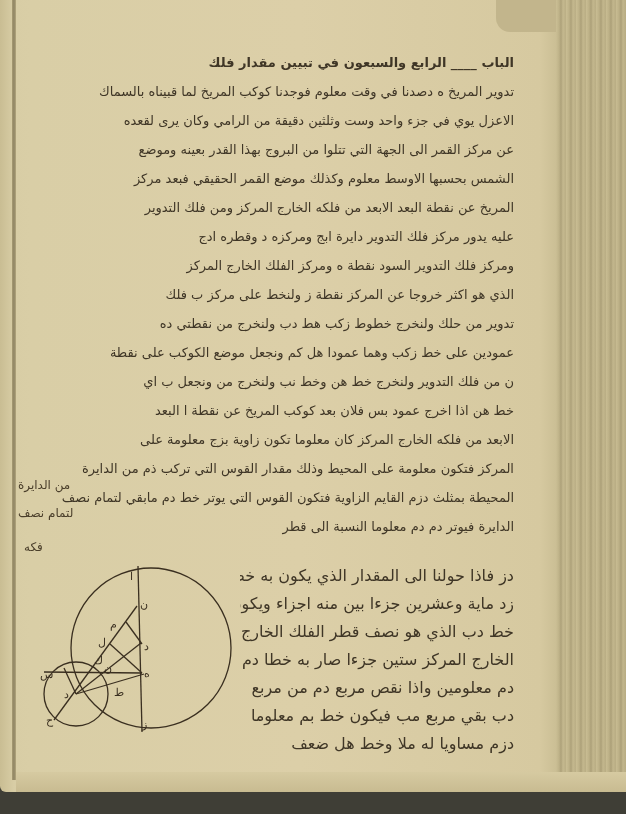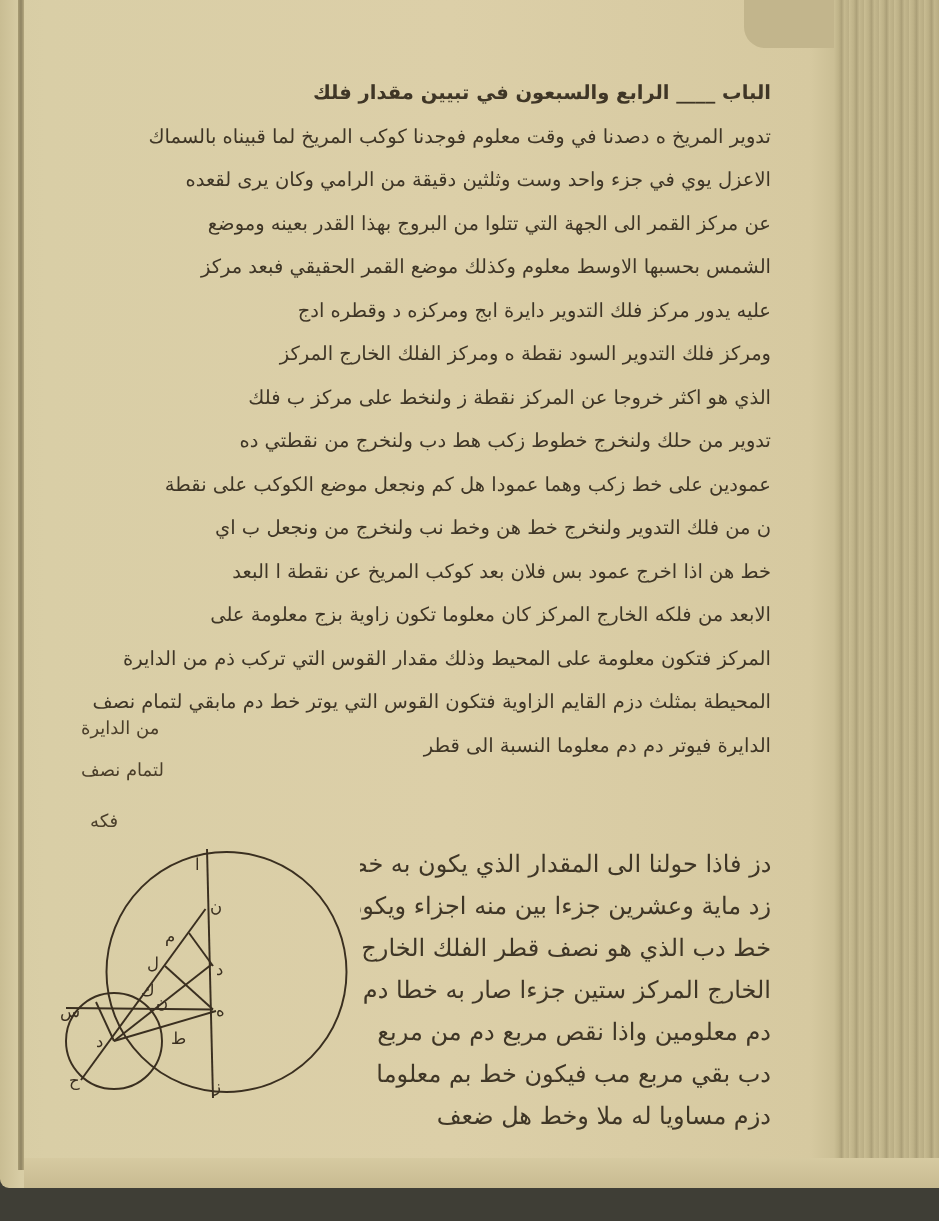--- a/index.html
+++ b/index.html
@@ -42,39 +42,40 @@
     letter-spacing: 0.3px; opacity: 0.9;
   }
   .line.heading { font-weight: bold; }
   .short-block {
     position: absolute; left: 240px; top: 562px; width: 274px;
     direction: rtl; color: #2f2619;
   }
   .short-block .line { height: 28px; line-height: 28px; font-size: 16px; }
   .margin-note {
     position: absolute; left: 18px; font-size: 12px; color: #4a3e2a;
-    direction: rtl; white-space: nowrap; margin-left: 36px;
+    direction: rtl; white-space: nowrap;
   }
   .diagram { position: absolute; left: 34px; top: 560px; width: 200px; height: 200px; }
 </style>
 </head>
 <body>
 
 <div class="page">
   <div class="gutter"></div>
   <div class="corner-tab"></div>
   <div class="fore-edge"></div>
   <div class="bottom-edge"></div>
 
   <div class="text-block">
     <div class="line heading">الباب ____ الرابع والسبعون في تبيين مقدار فلك</div>
     <div class="line">تدوير المريخ ه دصدنا في وقت معلوم فوجدنا كوكب المريخ لما قبيناه بالسماك</div>
     <div class="line">الاعزل يوي في جزء واحد وست وثلثين دقيقة من الرامي وكان يرى لقعده</div>
     <div class="line">عن مركز القمر الى الجهة التي تتلوا من البروج بهذا القدر بعينه وموضع</div>
     <div class="line">الشمس بحسبها الاوسط معلوم وكذلك موضع القمر الحقيقي فبعد مركز</div>
+    <div class="line">المريخ عن نقطة البعد الابعد من فلكه الخارج المركز ومن فلك التدوير</div>
     <div class="line">عليه يدور مركز فلك التدوير دايرة ابج ومركزه د وقطره ادج</div>
     <div class="line">ومركز فلك التدوير السود نقطة ه ومركز الفلك الخارج المركز</div>
     <div class="line">الذي هو اكثر خروجا عن المركز نقطة ز ولنخط على مركز ب فلك</div>
     <div class="line">تدوير من حلك ولنخرج خطوط زكب هط دب ولنخرج من نقطتي ده</div>
     <div class="line">عمودين على خط زكب وهما عمودا هل كم ونجعل موضع الكوكب على نقطة</div>
     <div class="line">ن من فلك التدوير ولنخرج خط هن وخط نب ولنخرج من ونجعل ب اي</div>
     <div class="line">خط هن اذا اخرج عمود بس فلان بعد كوكب المريخ عن نقطة ا البعد</div>
     <div class="line">الابعد من فلكه الخارج المركز كان معلوما تكون زاوية بزج معلومة على</div>
     <div class="line">المركز فتكون معلومة على المحيط وذلك مقدار القوس التي تركب ذم من الدايرة</div>
     <div class="line">المحيطة بمثلث دزم القايم الزاوية فتكون القوس التي يوتر خط دم مابقي لتمام نصف</div>

